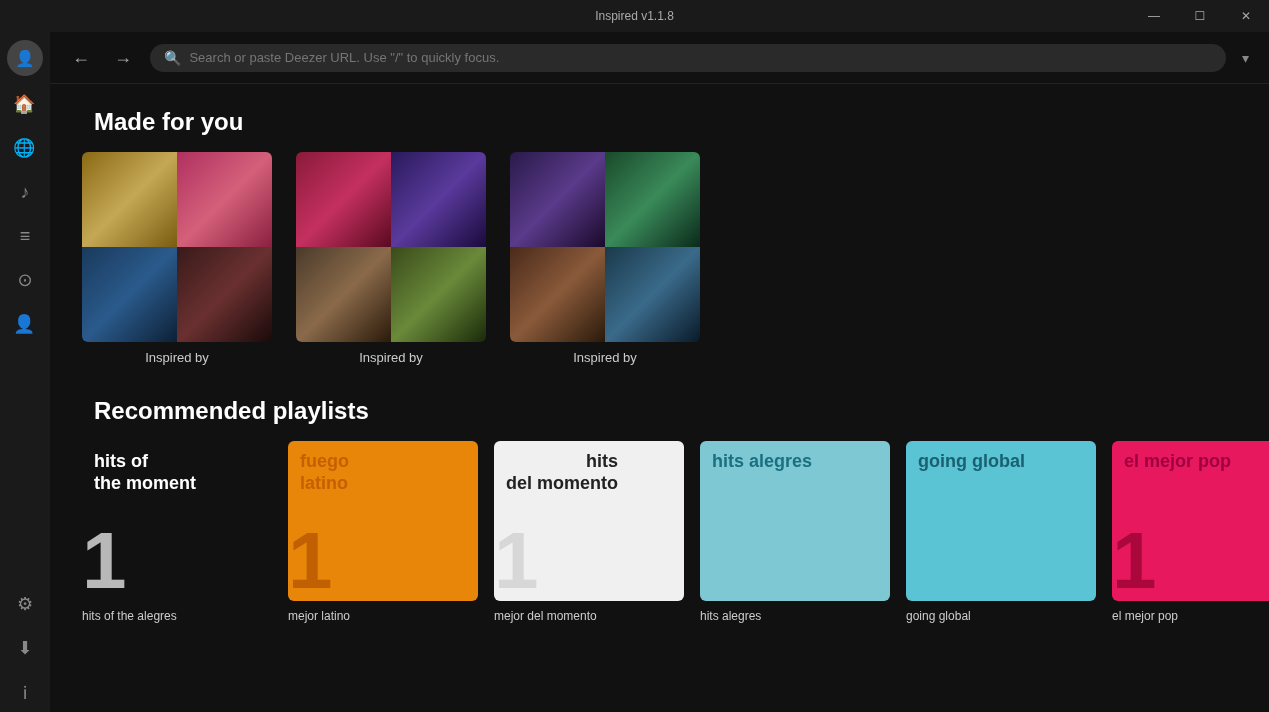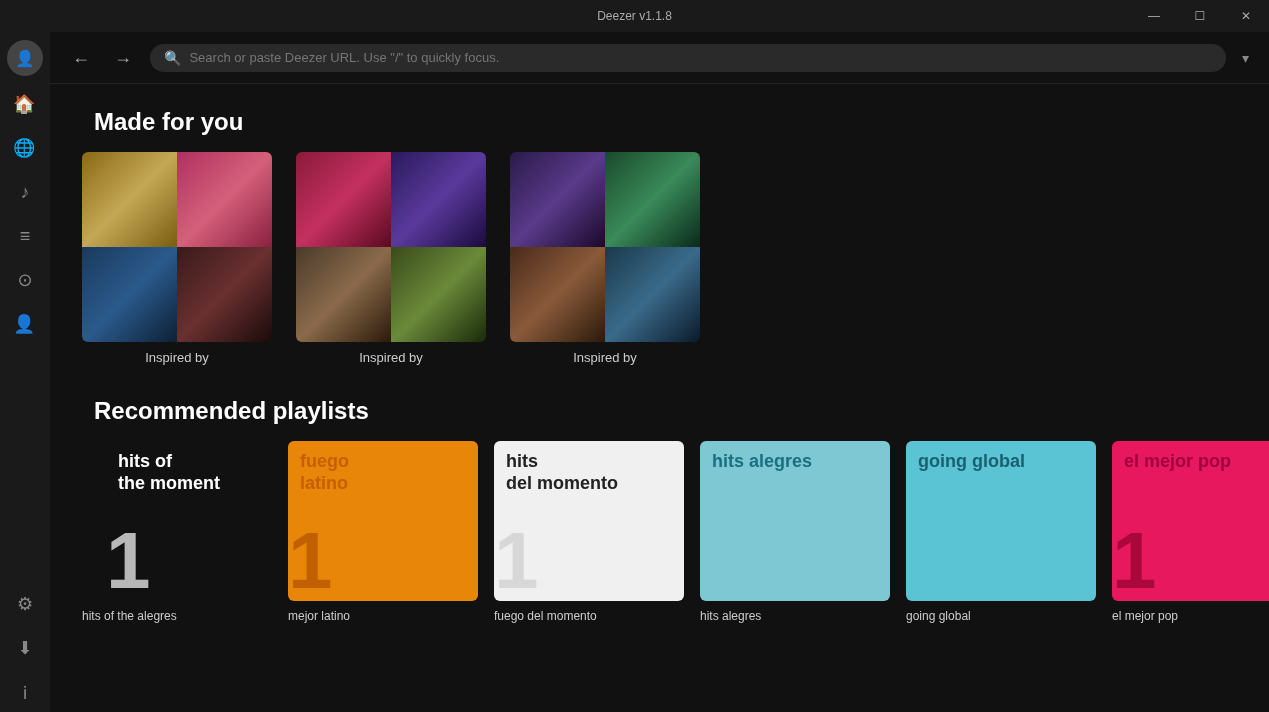--- a/index.html
+++ b/index.html
@@ -237,21 +237,21 @@
       height: 100%;
       display: flex;
       align-items: center;
       justify-content: center;
       font-size: 22px;
       font-weight: 900;
       color: #fff;
       position: relative;
     }
     
-    .pl-hits { background: #111; margin-left: 24px; }
+    .pl-hits { background: #111; }
     .pl-fuego { background: #e8860a; }
     .pl-momento { background: #f0f0f0; }
     .pl-alegres { background: #7ec8d4; }
     .pl-global { background: #5ac4d4; }
     .pl-pop { background: #e8185e; }
 
     .playlist-title {
       margin-top: 8px;
       font-size: 12px;
       color: #ccc;
@@ -336,21 +336,21 @@
     .pl-text-overlay {
       position: absolute;
       top: 10px;
       left: 12px;
       font-size: 18px;
       font-weight: 900;
       line-height: 1.2;
     }
     .pl-hits .pl-text-overlay { color: #fff; }
     .pl-fuego .pl-text-overlay { color: #c46000; }
-    .pl-momento .pl-text-overlay { color: #222; }
+    .pl-momento .pl-text-overlay { color: #222; text-align: right; }
     .pl-alegres .pl-text-overlay { color: #1a7080; }
     .pl-global .pl-text-overlay { color: #1a6070; }
     .pl-pop .pl-text-overlay { color: #a00040; }
 
     .pl-number {
       position: absolute;
       bottom: 0;
       left: 0;
       font-size: 80px;
       font-weight: 900;
@@ -359,21 +359,21 @@
     }
     .pl-hits .pl-number { color: #fff; }
     .pl-fuego .pl-number { color: #b05000; }
     .pl-momento .pl-number { color: #ccc; }
     .pl-pop .pl-number { color: #900030; }
   </style>
 </head>
 <body>
 
 <div class="titlebar">
-  <span>Deezer v1.1.8</span>
+  <span>Inspired v1.1.8</span>
   <div class="titlebar-controls">
     <div class="titlebar-btn">—</div>
     <div class="titlebar-btn">☐</div>
     <div class="titlebar-btn close">✕</div>
   </div>
 </div>
 
 <div class="app-body">
 
   <div class="sidebar">
@@ -461,21 +461,21 @@
           <div class="playlist-title">mejor latino</div>
         </div>
 
         <div class="playlist-card">
           <div class="playlist-img">
             <div class="playlist-img-inner pl-momento">
               <span class="pl-text-overlay">hits<br>del momento</span>
               <span class="pl-number">1</span>
             </div>
           </div>
-          <div class="playlist-title">fuego del momento</div>
+          <div class="playlist-title">mejor del momento</div>
         </div>
 
         <div class="playlist-card">
           <div class="playlist-img">
             <div class="playlist-img-inner pl-alegres">
               <span class="pl-text-overlay">hits alegres</span>
             </div>
           </div>
           <div class="playlist-title">hits alegres</div>
         </div>

